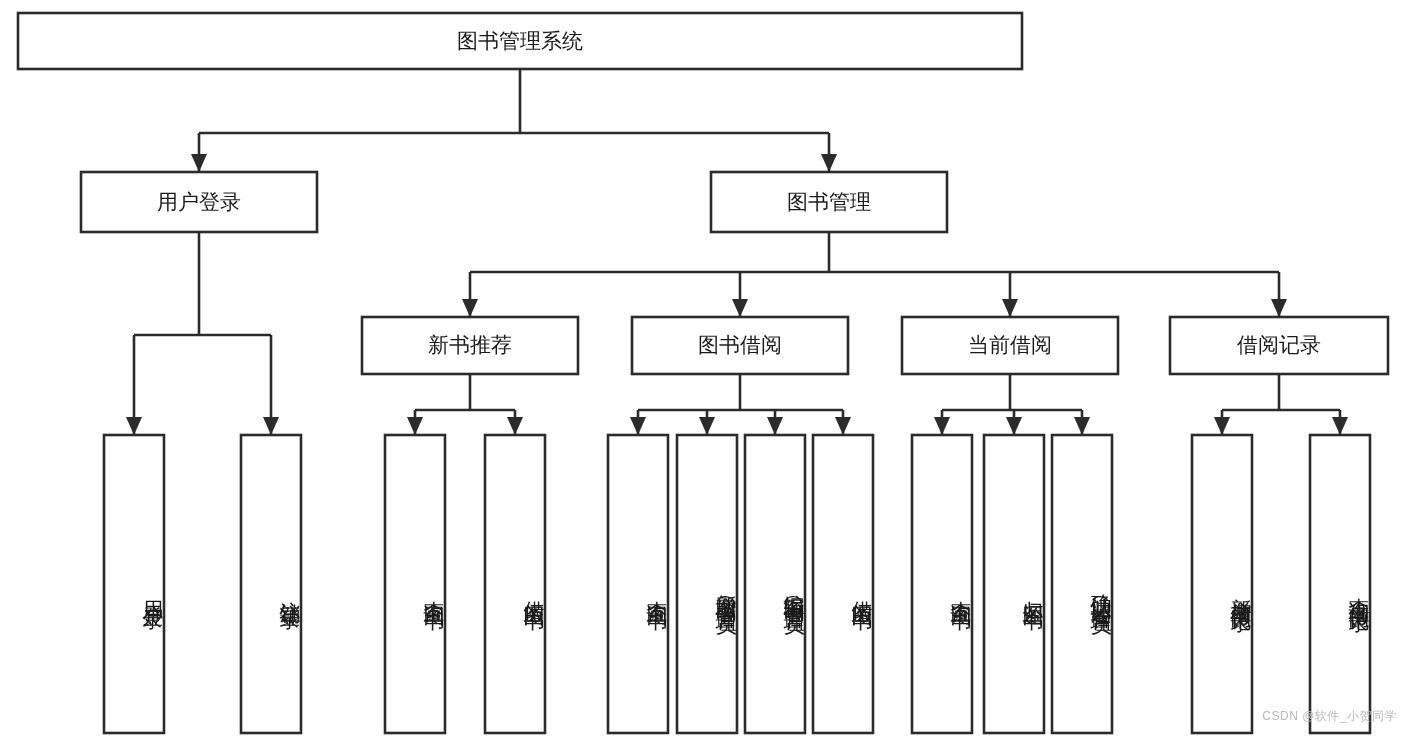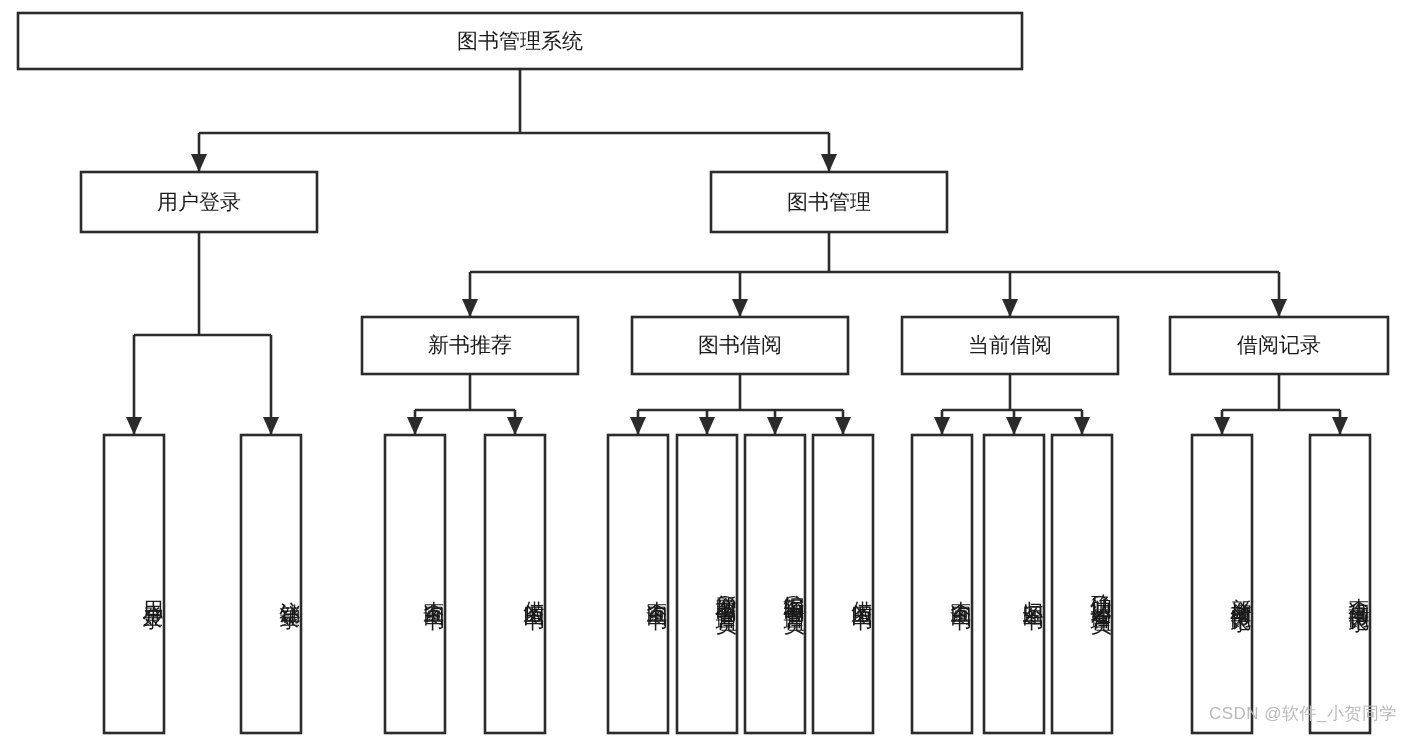--- a/index.html
+++ b/index.html
@@ -60,21 +60,21 @@
     display: flex;
     align-items: flex-start;
     justify-content: center;
     pointer-events: none;
   }
   .watermark {
     position: absolute;
     right: 8px;
     bottom: 6px;
     font-family: "Liberation Sans", "DejaVu Sans", sans-serif;
-    font-size: 17px;
+    font-size: 12px;
     color: #b9b9b9;
     letter-spacing: 0.5px;
     white-space: nowrap;
   }
 </style>
 </head>
 <body>
 
 <div id="diagram-root">
 

